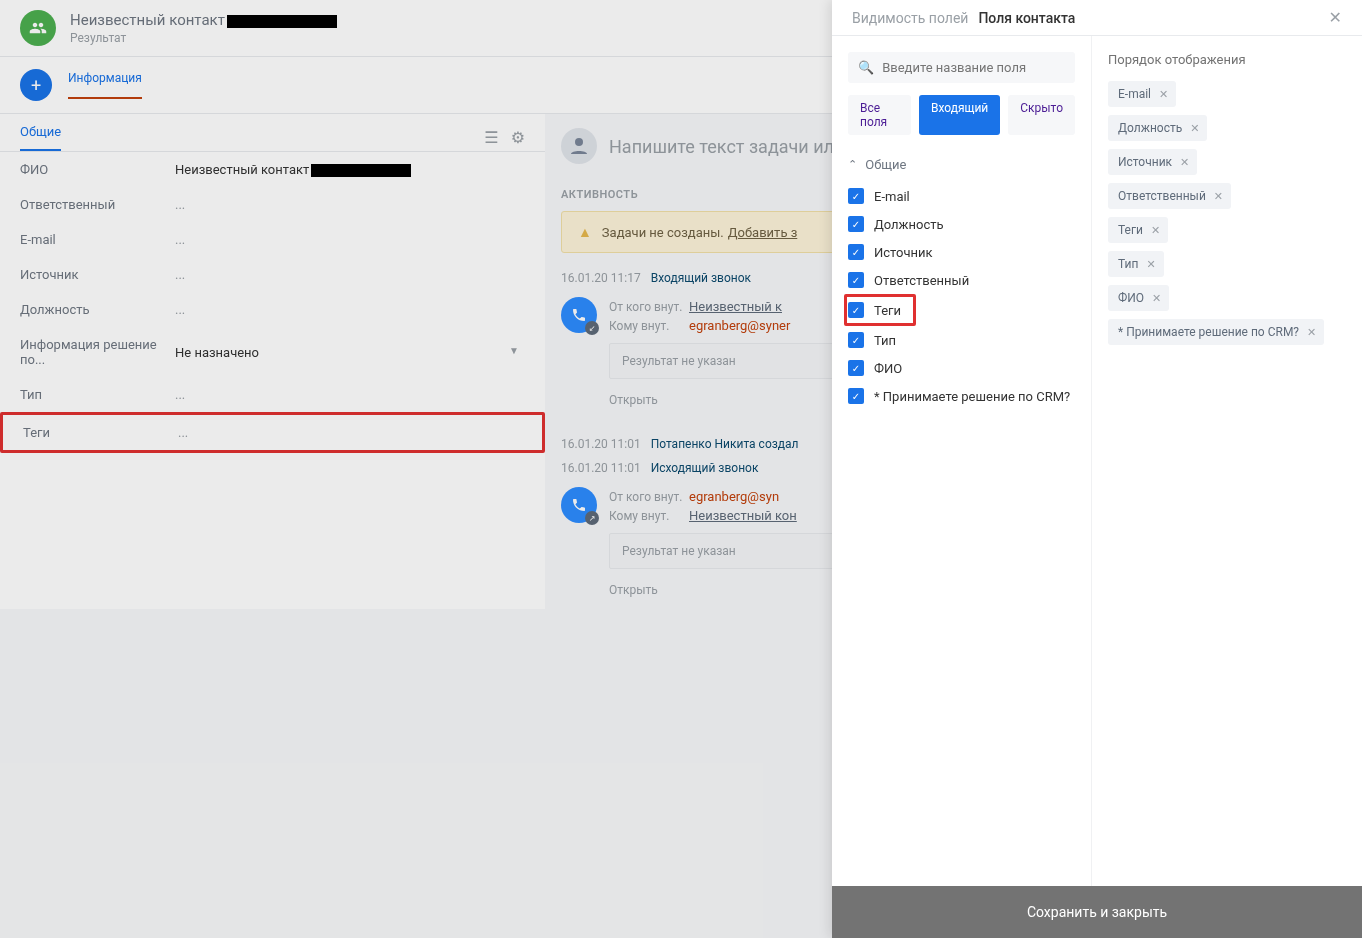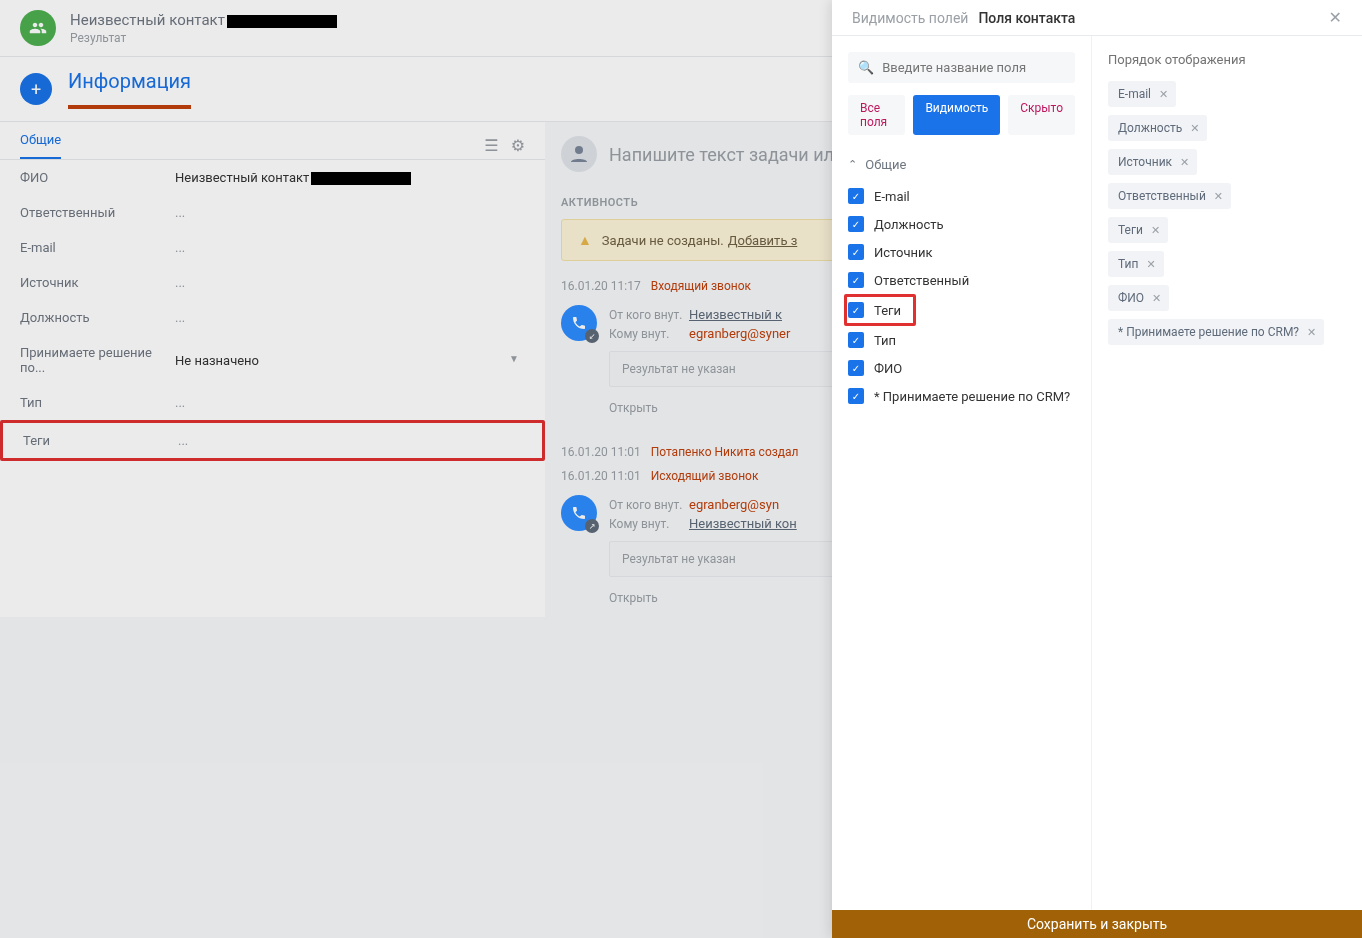--- a/index.html
+++ b/index.html
@@ -11,21 +11,21 @@
 
 .header { display: flex; align-items: center; padding: 10px 20px; background: #fff; border-bottom: 1px solid #e8eaed; }
 .header-icon { width: 36px; height: 36px; border-radius: 50%; background: #4caf50; display: flex; align-items: center; justify-content: center; color: #fff; margin-right: 14px; }
 .header-title { font-size: 15px; color: #6f7782; }
 .header-title .redact { display: inline-block; width: 110px; height: 13px; background: #000; vertical-align: middle; margin-left: 2px; }
 .header-sub { font-size: 12px; color: #9aa0a6; margin-top: 2px; }
 
 
 .toolbar { display: flex; align-items: center; padding: 12px 20px; background: #fff; border-bottom: 1px solid #e8eaed; }
 .add-btn { width: 32px; height: 32px; border-radius: 50%; background: #1a73e8; color: #fff; display: flex; align-items: center; justify-content: center; font-size: 18px; margin-right: 16px; }
-.tab-link { color: #1a73e8; font-size: 20px; padding-bottom: 12px; border-bottom: 4px solid #c2410c; }
+.tab-link { color: #1a73e8; font-size: 12px; padding-bottom: 12px; border-bottom: 2px solid #c2410c; }
 
 
 .main { display: flex; width: 100%; }
 .left-panel { width: 545px; background: #fff; }
 .section-tabs { display: flex; align-items: center; justify-content: space-between; padding: 10px 20px 0; border-bottom: 1px solid #e8eaed; }
 .section-tab { color: #1a73e8; font-size: 13px; padding-bottom: 10px; border-bottom: 2px solid #1a73e8; }
 .section-icons { display: flex; gap: 12px; color: #9aa0a6; }
 .section-icons span { font-size: 16px; cursor: pointer; }
 
 .field-row { display: flex; align-items: center; padding: 10px 20px; font-size: 13px; }
@@ -43,21 +43,21 @@
 .avatar { width: 36px; height: 36px; border-radius: 50%; background: #e0e4ea; display: flex; align-items: center; justify-content: center; margin-right: 12px; overflow: hidden; }
 .avatar svg { width: 24px; height: 24px; }
 .task-input-text { color: #9aa0a6; font-size: 18px; }
 
 .activity-label { text-transform: uppercase; font-size: 11px; color: #9aa0a6; letter-spacing: 0.5px; padding: 10px 0; font-weight: 600; }
 .warning-bar { background: #fdf3d9; border: 1px solid #f1e0a8; padding: 12px 16px; display: flex; align-items: center; color: #6f6245; font-size: 13px; border-radius: 3px; }
 .warning-bar .warn-icon { color: #e6b84c; margin-right: 10px; font-size: 14px; }
 .warning-bar .link { text-decoration: underline; margin-left: 4px; }
 
 .activity-time { color: #9aa0a6; font-size: 12px; padding: 18px 0 6px; }
-.activity-time .type { margin-left: 10px; color: #c2410c; text-align: right; }
+.activity-time .type { margin-left: 10px; color: #0c4a6e; text-align: right; }
 
 .call-card { display: flex; padding: 6px 0; }
 .call-icon { width: 36px; height: 36px; border-radius: 50%; background: #2d8cff; display: flex; align-items: center; justify-content: center; color: #fff; margin-right: 12px; position: relative; flex-shrink: 0; }
 .call-icon .sub-badge { position: absolute; right: -2px; bottom: -2px; width: 14px; height: 14px; border-radius: 50%; background: #5f6b7a; color: #fff; font-size: 8px; display: flex; align-items: center; justify-content: center; }
 .call-body { flex: 1; }
 .call-line { font-size: 13px; color: #6f7782; padding: 2px 0; }
 .call-line .lbl { display: inline-block; width: 80px; color: #9aa0a6; font-size: 12px; }
 .call-line .val { color: #5f6b7a; text-decoration: underline; }
 .call-line .val2 { color: #c2410c; }
 .result-box { background: #f5f6f8; border: 1px solid #e8eaed; padding: 10px 12px; margin-top: 8px; color: #9aa0a6; font-size: 12px; border-radius: 2px; }
@@ -72,37 +72,37 @@
 
 .drawer-body { flex: 1; display: flex; overflow: hidden; }
 .drawer-left { width: 260px; padding: 16px; border-right: 1px solid #f0f1f3; }
 .drawer-right { flex: 1; padding: 16px; }
 
 .search-box { display: flex; align-items: center; background: #f6f7f9; border-radius: 3px; padding: 8px 10px; margin-bottom: 12px; }
 .search-box .srch-icon { color: #9aa0a6; margin-right: 8px; font-size: 13px; }
 .search-box input { border: none; background: transparent; outline: none; font-size: 13px; color: #333; flex: 1; }
 
 .filter-tabs { display: flex; gap: 8px; margin-bottom: 16px; }
-.filter-tab { padding: 6px 12px; border-radius: 3px; background: #f6f7f9; color: #be185d; font-size: 12px; cursor: pointer; }
+.filter-tab { padding: 6px 12px; border-radius: 3px; background: #f6f7f9; color: #4c1d95; font-size: 12px; cursor: pointer; }
 .filter-tab.active { background: #1a73e8; color: #fff; }
 
 .group-header { display: flex; align-items: center; color: #6f7782; font-size: 13px; padding: 6px 0 10px; cursor: pointer; }
 .group-header .chev { margin-right: 8px; font-size: 11px; }
 
 .check-row { display: flex; align-items: center; padding: 6px 0; font-size: 13px; color: #333; }
 .check-row .cbx { width: 16px; height: 16px; border-radius: 2px; background: #1a73e8; display: flex; align-items: center; justify-content: center; color: #fff; font-size: 10px; margin-right: 10px; flex-shrink: 0; }
 .check-highlight { border: 3px solid #e03030; padding: 3px 3px 3px 1px; margin-left: -4px; width: 72px; border-radius: 2px; }
 .check-highlight .check-row { padding: 2px 0; }
 
 .order-title { font-size: 13px; color: #737373; margin-bottom: 14px; }
 .chips { display: flex; flex-direction: column; gap: 8px; align-items: flex-start; }
 .chip { display: inline-flex; align-items: center; background: #f1f3f6; border-radius: 3px; padding: 6px 8px 6px 10px; font-size: 12px; color: #5f6b7a; }
 .chip .x { margin-left: 8px; color: #9aa0a6; font-size: 11px; cursor: pointer; }
 
-.drawer-footer { background: #a16207; color: #fff; text-align: center; padding: 6px; font-size: 14px; cursor: pointer; }
+.drawer-footer { background: #737373; color: #fff; text-align: center; padding: 18px; font-size: 14px; cursor: pointer; }
 </style>
 </head>
 <body>
 
 <div class="header">
   <div class="header-icon">
     <svg width="18" height="18" viewBox="0 0 24 24" fill="#fff">
         <path d="M16 11c1.66 0 3-1.34 3-3s-1.34-3-3-3-3 1.34-3 3 1.34 3 3 3zm-8 0c1.66 0 3-1.34 3-3S9.66 5 8 5 5 6.34 5 8s1.34 3 3 3zm0 2c-2.33 0-7 1.17-7 3.5V19h14v-2.5C15 14.17 10.33 13 8 13zm8 0c-.29 0-.62.02-.97.05 1.16.84 1.97 1.97 1.97 3.45V19h6v-2.5c0-2.33-4.67-3.5-7-3.5z"></path>
       </svg>
   </div>
@@ -142,21 +142,21 @@
     </div>
     <div class="field-row">
       <div class="field-label">Источник</div>
       <div class="field-value"><span class="ellipsis">...</span></div>
     </div>
     <div class="field-row">
       <div class="field-label">Должность</div>
       <div class="field-value"><span class="ellipsis">...</span></div>
     </div>
     <div class="field-row">
-      <div class="field-label">Принимаете решение по...</div>
+      <div class="field-label">Информация решение по...</div>
       <div class="field-value"><span>Не назначено</span><span class="dropdown-arrow">▼</span></div>
     </div>
     <div class="field-row">
       <div class="field-label">Тип</div>
       <div class="field-value"><span class="ellipsis">...</span></div>
     </div>
     <div class="field-row highlight-red">
       <div class="field-label">Теги</div>
       <div class="field-value"><span class="ellipsis">...</span></div>
     </div>
@@ -231,21 +231,21 @@
     <span class="close">✕</span>
   </div>
   <div class="drawer-body">
     <div class="drawer-left">
       <div class="search-box">
         <span class="srch-icon">🔍</span>
         <input type="text" placeholder="Введите название поля" style="">
       </div>
       <div class="filter-tabs">
         <div class="filter-tab">Все поля</div>
-        <div class="filter-tab active">Видимость</div>
+        <div class="filter-tab active">Входящий</div>
         <div class="filter-tab">Скрыто</div>
       </div>
       <div class="group-header">
         <span class="chev">⌃</span>
         <span>Общие</span>
       </div>
       <div class="check-row">
           <span class="cbx">✓</span>
           <span>E-mail</span>
         </div>

